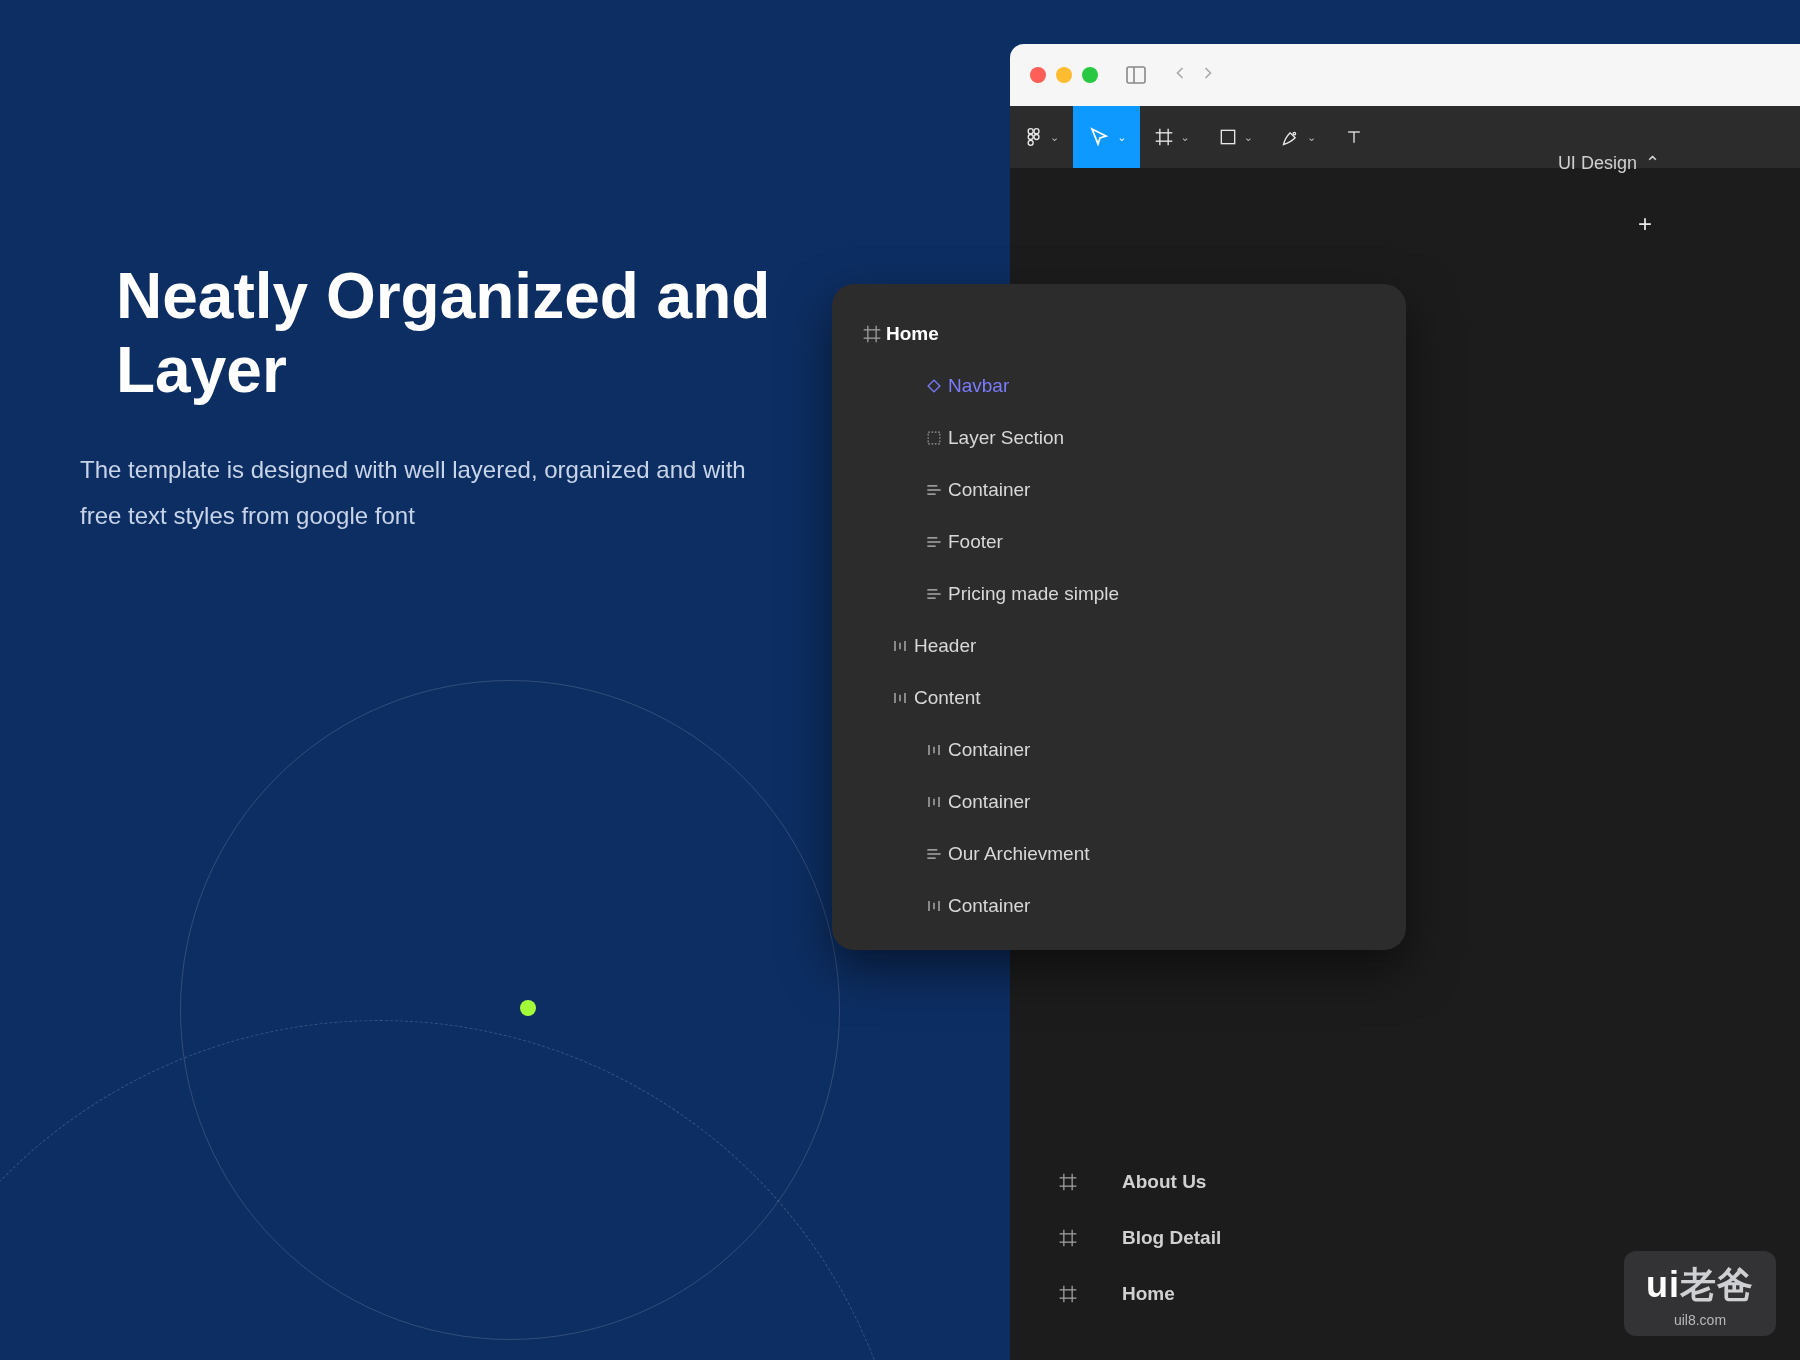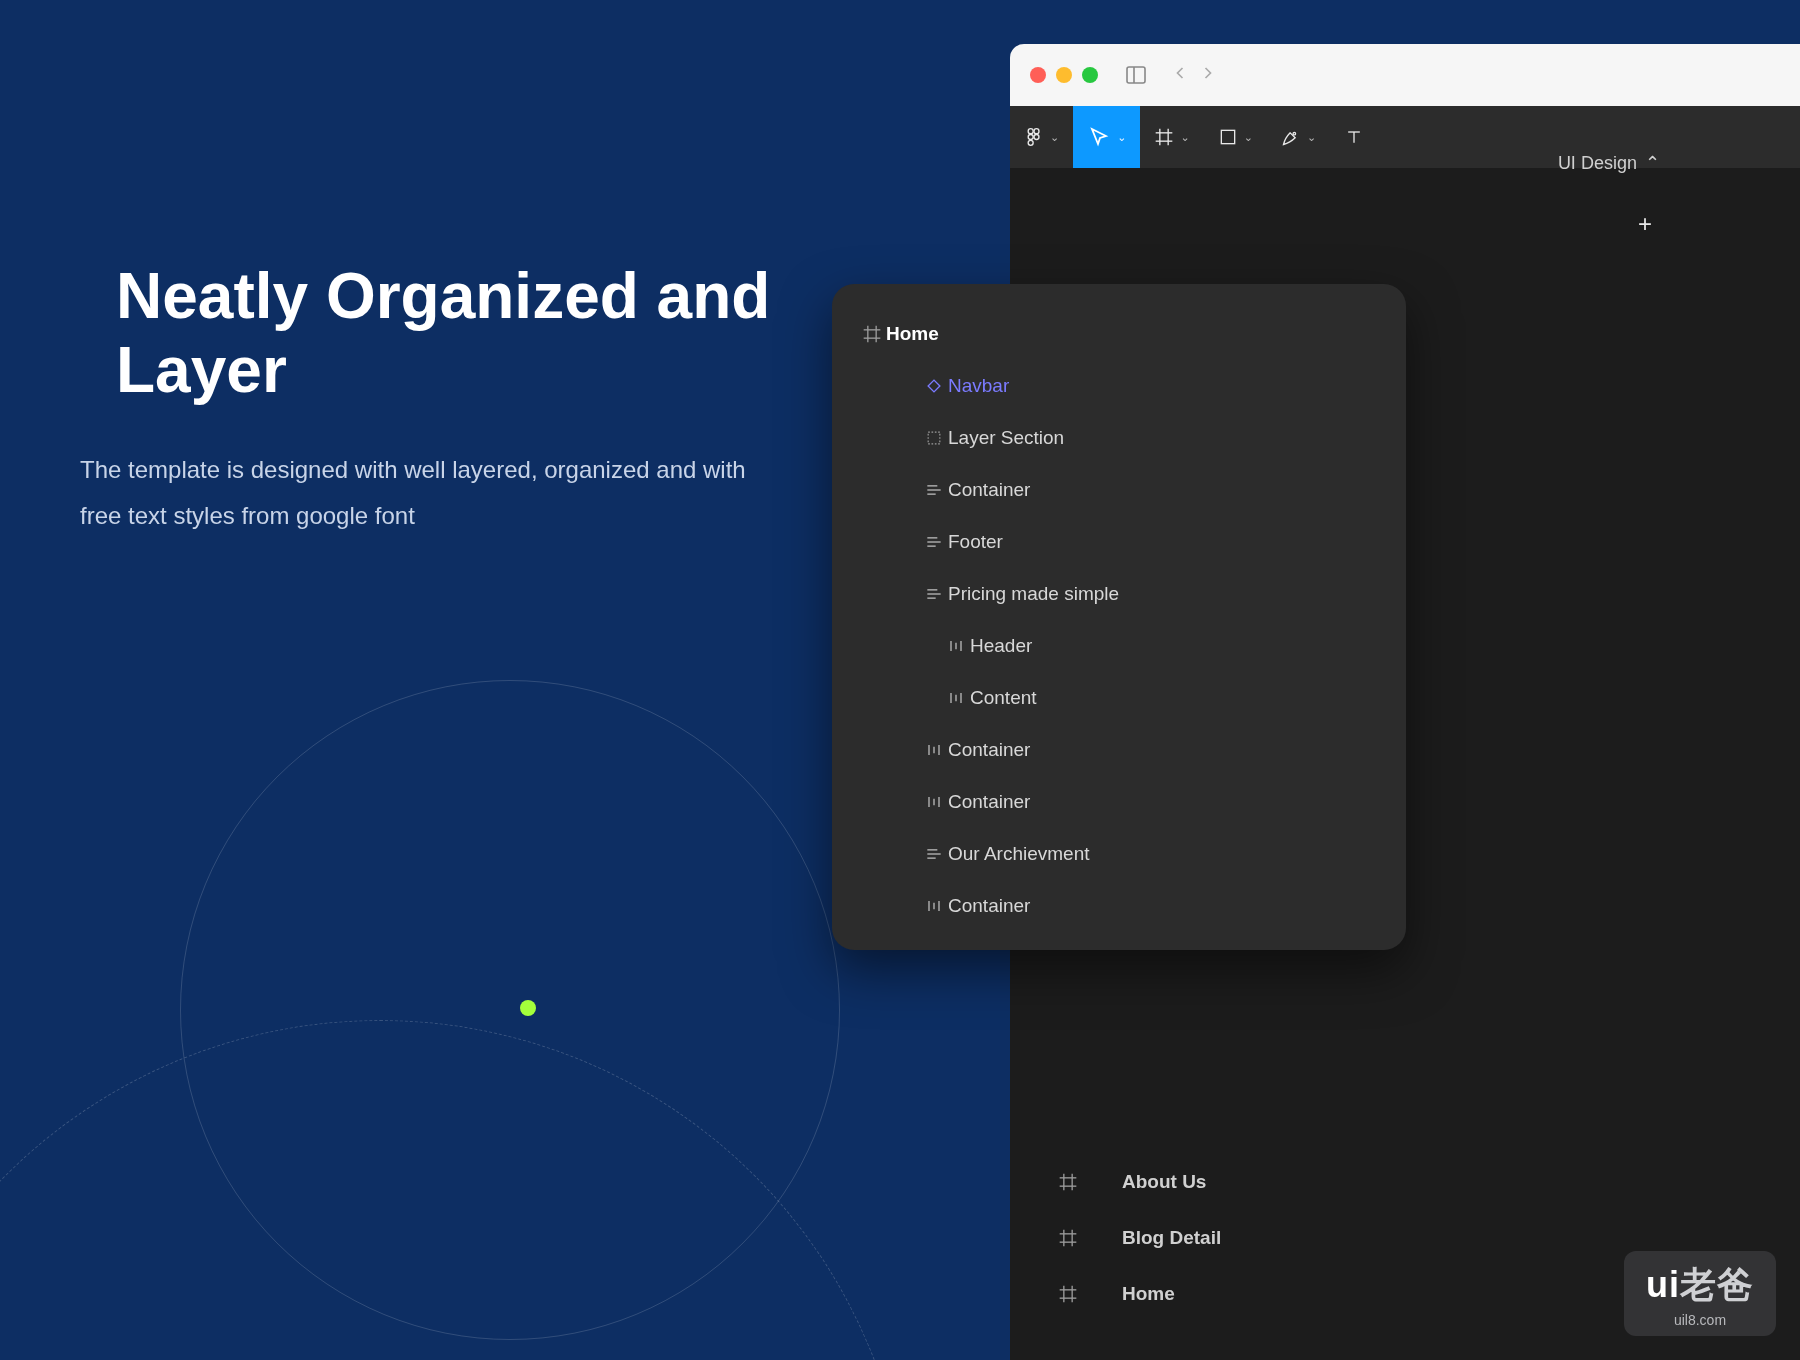--- a/index.html
+++ b/index.html
@@ -162,21 +162,21 @@
   width: 28px;
   display: flex;
   justify-content: center;
   align-items: center;
   flex-shrink: 0;
   color: #9c9c9c;
 }
 .layer-row.selected .layer-icon { color: #7b7bff; }
 .indent-0 { padding-left: 26px; }
 .indent-1 { padding-left: 64px; margin-left: 24px; }
-.indent-2 { padding-left: 110px; }
+.indent-2 { padding-left: 54px; }
 
 
 .extra-layers {
   position: absolute;
   left: 1010px;
   top: 1154px;
   width: 520px;
 }
 .extra-layers .layer-row {
   color: #d0d0d0;

